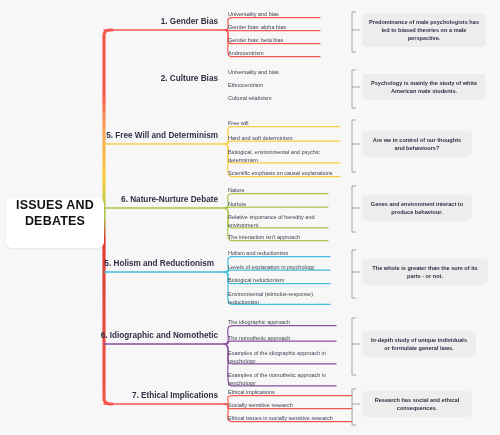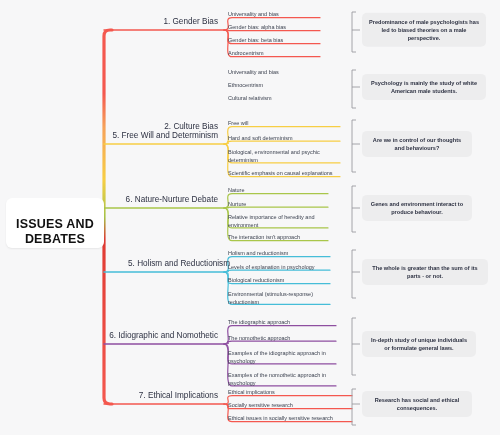--- a/index.html
+++ b/index.html
@@ -18,35 +18,35 @@
     position: absolute; left: 0; top: 0;
     width: 500px; height: 435px;
     pointer-events: none;
   }
   .center-node {
     position: absolute;
     left: 6px; top: 198px;
     width: 98px; height: 50px;
     background: #ffffff;
     border-radius: 6px;
-    display: flex; align-items: flex-end; justify-content: center;
+    display: flex; align-items: flex-start; justify-content: center;
     text-align: center;
     box-shadow: 0 1px 2px rgba(0,0,0,0.07);
   }
   .center-node span {
     font-size: 12.5px;
     font-weight: bold;
     color: #111111;
     line-height: 1.25;
     letter-spacing: 0.2px;
   }
   .branch-label {
     position: absolute;
     font-size: 8.2px;
-    font-weight: normal;
+    font-weight: bold;
     color: #2d3142;
     white-space: nowrap;
     text-align: right;
     transform: translateY(-50%);
   }
   .leaf {
     position: absolute;
     font-size: 5.5px;
     color: #3c4250;
     line-height: 1.5;
@@ -142,39 +142,39 @@
   <div id="labels-layer">
       <div class="leaf" style="left: 228px; top: 10px; width: 92px;">Universality and bias</div>
       <div class="leaf" style="left: 228px; top: 23px; width: 92px;">Gender bias: alpha bias</div>
       <div class="leaf" style="left: 228px; top: 36px; width: 92px;">Gender bias: beta bias</div>
       <div class="leaf" style="left: 228px; top: 49px; width: 92px;">Androcentrism</div>
       <div class="branch-label" style="left: 8px; width: 210px; top: 21px;">1. Gender Bias</div>
       <div class="summary" style="left: 362px; top: 30px; width: 124px;">Predominance of male psychologists has led to biased theories on a male perspective.</div>
       <div class="leaf" style="left: 228px; top: 68px; width: 92px;">Universality and bias</div>
       <div class="leaf" style="left: 228px; top: 81px; width: 92px;">Ethnocentrism</div>
       <div class="leaf" style="left: 228px; top: 94px; width: 92px;">Cultural relativism</div>
-      <div class="branch-label" style="left: 8px; width: 210px; top: 78px; margin-top: 48px;">2. Culture Bias</div>
+      <div class="branch-label" style="left: 8px; width: 210px; top: 78px;">2. Culture Bias</div>
       <div class="summary" style="left: 362px; top: 87px; width: 124px;">Psychology is mainly the study of white American male students.</div>
       <div class="leaf" style="left: 228px; top: 119px; width: 112px;">Free will</div>
       <div class="leaf" style="left: 228px; top: 133.5px; width: 112px;">Hard and soft determinism</div>
       <div class="leaf" style="left: 228px; top: 148px; width: 112px;">Biological, environmental and psychic determinism</div>
       <div class="leaf" style="left: 228px; top: 169px; width: 112px;">Scientific emphasis on causal explanations</div>
       <div class="branch-label" style="left: 8px; width: 210px; top: 135px;">5. Free Will and Determinism</div>
       <div class="summary" style="left: 362px; top: 144px; width: 110px;">Are we in control of our thoughts and behaviours?</div>
       <div class="leaf" style="left: 228px; top: 186px; width: 100px;">Nature</div>
       <div class="leaf" style="left: 228px; top: 199.5px; width: 100px;">Nurture</div>
       <div class="leaf" style="left: 228px; top: 213px; width: 100px;">Relative importance of heredity and environment</div>
       <div class="leaf" style="left: 228px; top: 233px; width: 100px;">The interaction isn't approach</div>
       <div class="branch-label" style="left: 8px; width: 210px; top: 199px;">6. Nature-Nurture Debate</div>
       <div class="summary" style="left: 362px; top: 208px; width: 110px;">Genes and environment interact to produce behaviour.</div>
       <div class="leaf" style="left: 228px; top: 249px; width: 102px;">Holism and reductionism</div>
       <div class="leaf" style="left: 228px; top: 262.5px; width: 102px;">Levels of explanation in psychology</div>
       <div class="leaf" style="left: 228px; top: 276px; width: 102px;">Biological reductionism</div>
       <div class="leaf" style="left: 228px; top: 289.5px; width: 102px;">Environmental (stimulus-response) reductionism</div>
-      <div class="branch-label" style="left: 20px; width: 210px; top: 263px;">5. Holism and Reductionism</div>
+      <div class="branch-label" style="left: 4px; width: 210px; top: 263px;">5. Holism and Reductionism</div>
       <div class="summary" style="left: 362px; top: 272px; width: 126px;">The whole is greater than the sum of its parts - or not.</div>
       <div class="leaf" style="left: 228px; top: 318px; width: 108px;">The idiographic approach</div>
       <div class="leaf" style="left: 228px; top: 333.5px; width: 108px;">The nomothetic approach</div>
       <div class="leaf" style="left: 228px; top: 349px; width: 108px;">Examples of the idiographic approach in psychology</div>
       <div class="leaf" style="left: 228px; top: 371px; width: 108px;">Examples of the nomothetic approach in psychology</div>
       <div class="branch-label" style="left: 8px; width: 210px; top: 335px;">6. Idiographic and Nomothetic</div>
       <div class="summary" style="left: 362px; top: 344px; width: 114px;">In-depth study of unique individuals or formulate general laws.</div>
       <div class="leaf" style="left: 228px; top: 388px; width: 124px;">Ethical implications</div>
       <div class="leaf" style="left: 228px; top: 401px; width: 124px;">Socially sensitive research</div>
       <div class="leaf" style="left: 228px; top: 414px; width: 124px;">Ethical issues in socially sensitive research</div>

